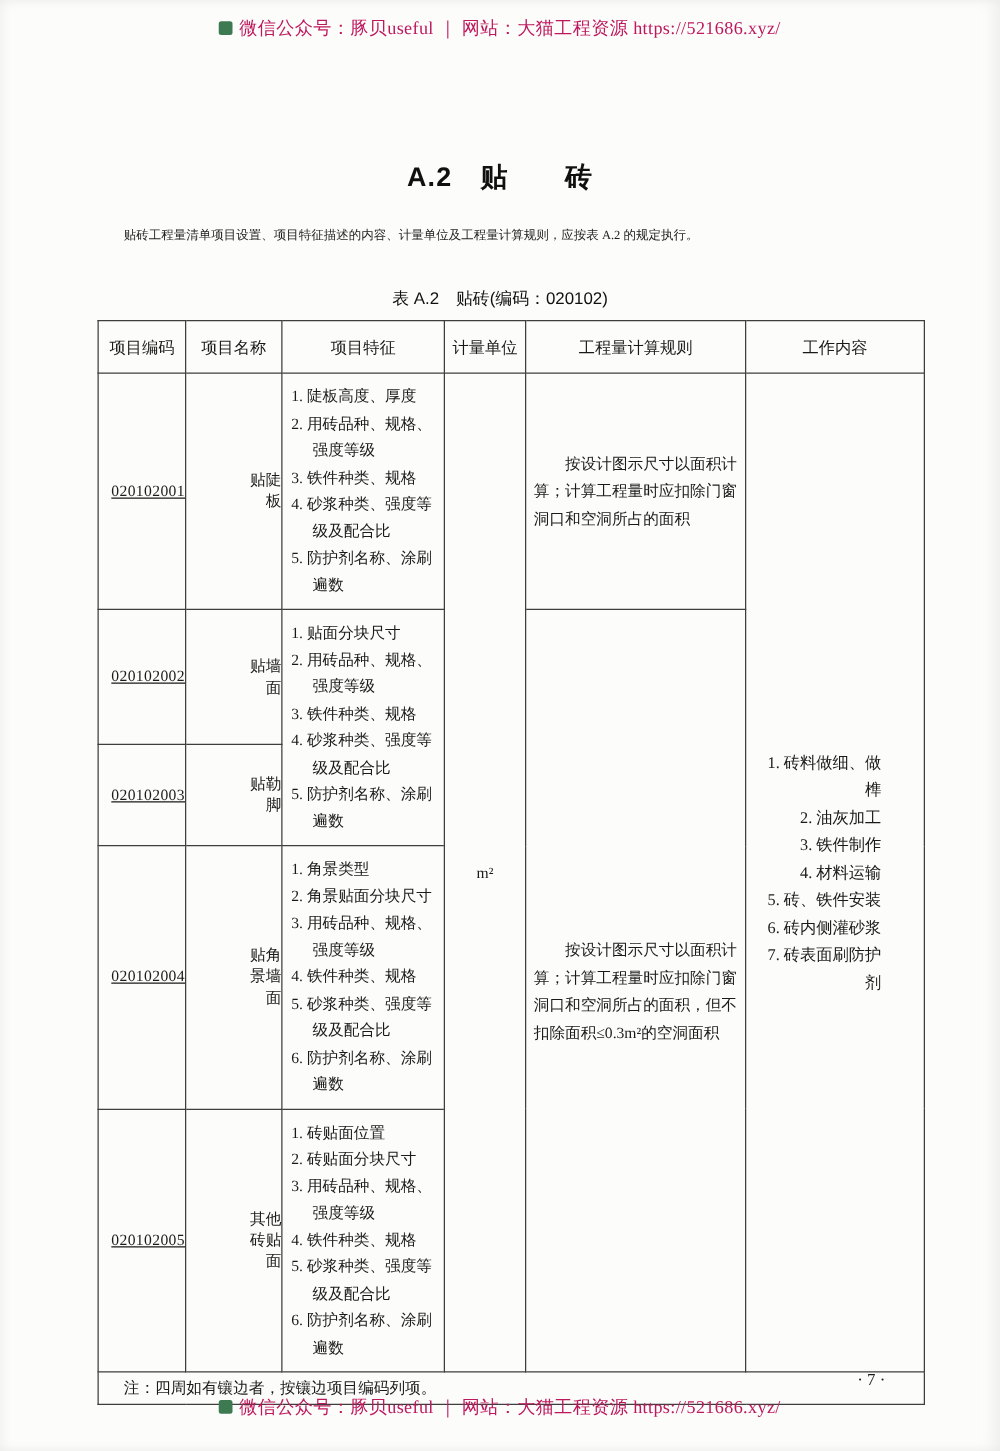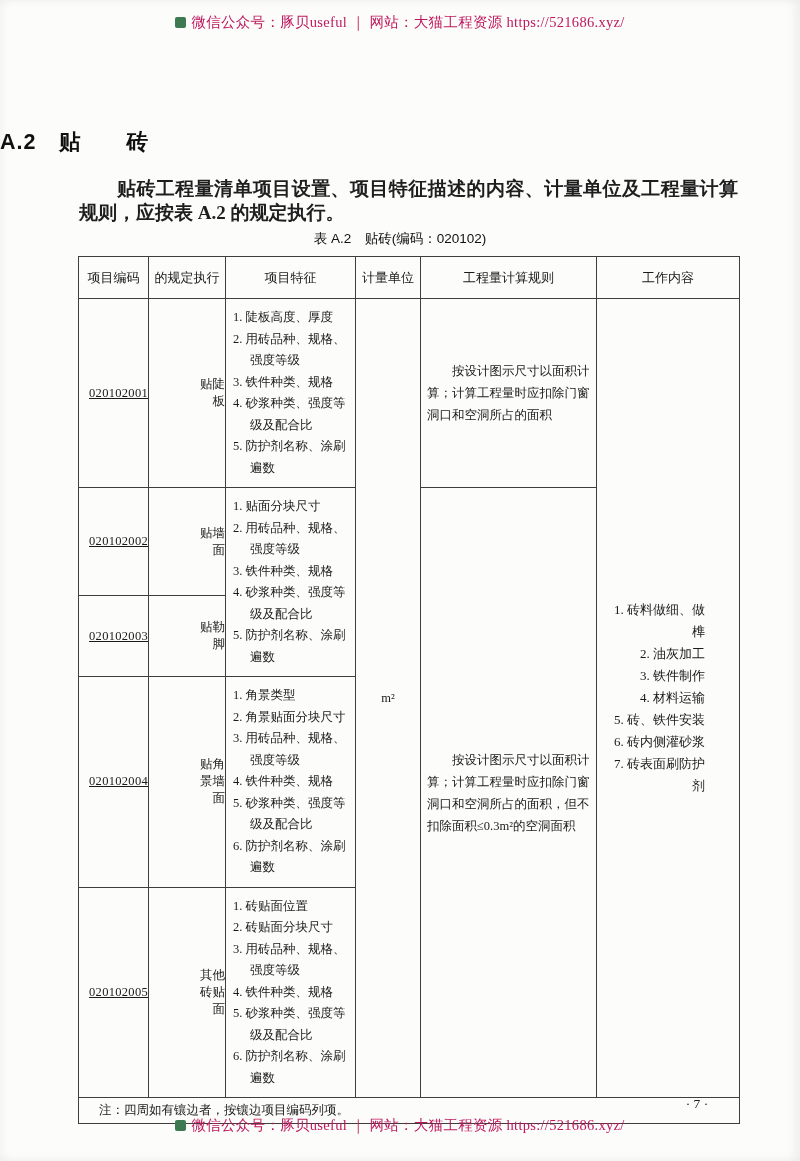--- a/index.html
+++ b/index.html
@@ -24,28 +24,29 @@
   }
   .banner.top { top:13px; }
   .banner.bottom { top:1116px; }
   .wechat-chip {
     display:inline-block; width:11px; height:11px;
     background:#3d7a52; border-radius:2px;
     margin-right:5px; vertical-align:-1px;
   }
   .section-title {
     position:absolute; top:127px; left:0; width:100%;
+    text-align:center;
     font-family:"Liberation Sans","DejaVu Sans",sans-serif;
     font-weight:bold; font-size:21.5px; color:#101010;
     letter-spacing:1px;
   }
   .intro {
     position:absolute; top:177px; left:79px; width:659px;
-    font-size:19px; line-height:24px;
-    text-indent:2em; text-align:justify;font-weight:bold;
+    font-size:10px; line-height:24px;
+    text-indent:2em; text-align:justify;
   }
   .table-caption {
     position:absolute; top:230px; left:0; width:100%;
     text-align:center;
     font-family:"Liberation Sans","DejaVu Sans",sans-serif;
     font-weight:normal; font-size:13.5px; color:#101010;
   }
   table.spec {
     position:absolute; top:256px; left:78px;
     width:661px; border-collapse:collapse; table-layout:fixed;
@@ -98,21 +99,21 @@
     <col style="width:70px">
       <col style="width:77px">
       <col style="width:130px">
     <col style="width:65px">
       <col style="width:176px">
       <col style="width:143px">
   </colgroup>
   <tbody>
       <tr class="head-row">
     <th>项目编码</th>
-    <th>的规定执行</th>
+    <th>项目名称</th>
     <th>项目特征</th>
     <th>计量单位</th>
     <th>工程量计算规则</th>
     <th>工作内容</th>
   </tr>
 
   <tr class="row-1">
     <td class="code">020102001</td>
     <td class="name">贴陡板</td>
     <td class="features">

